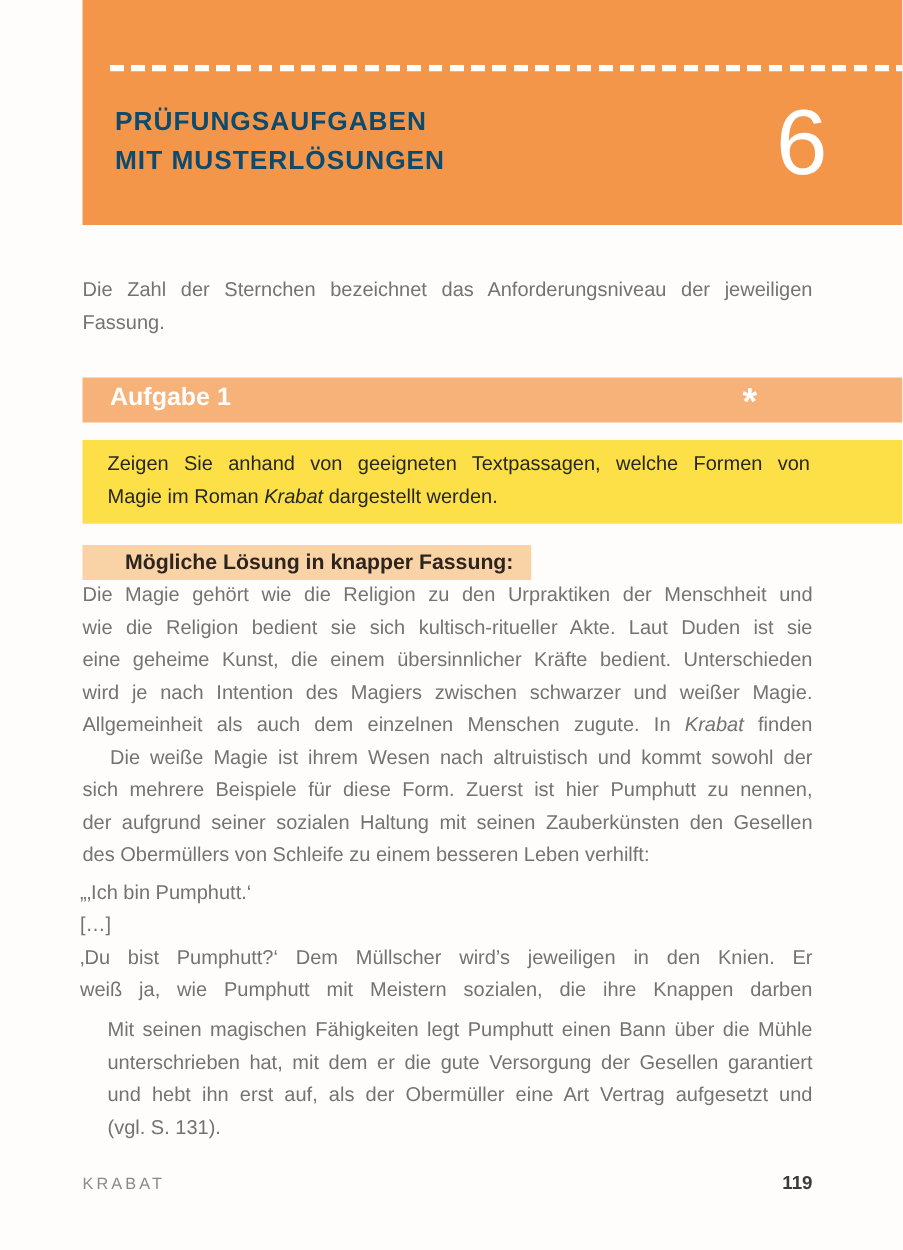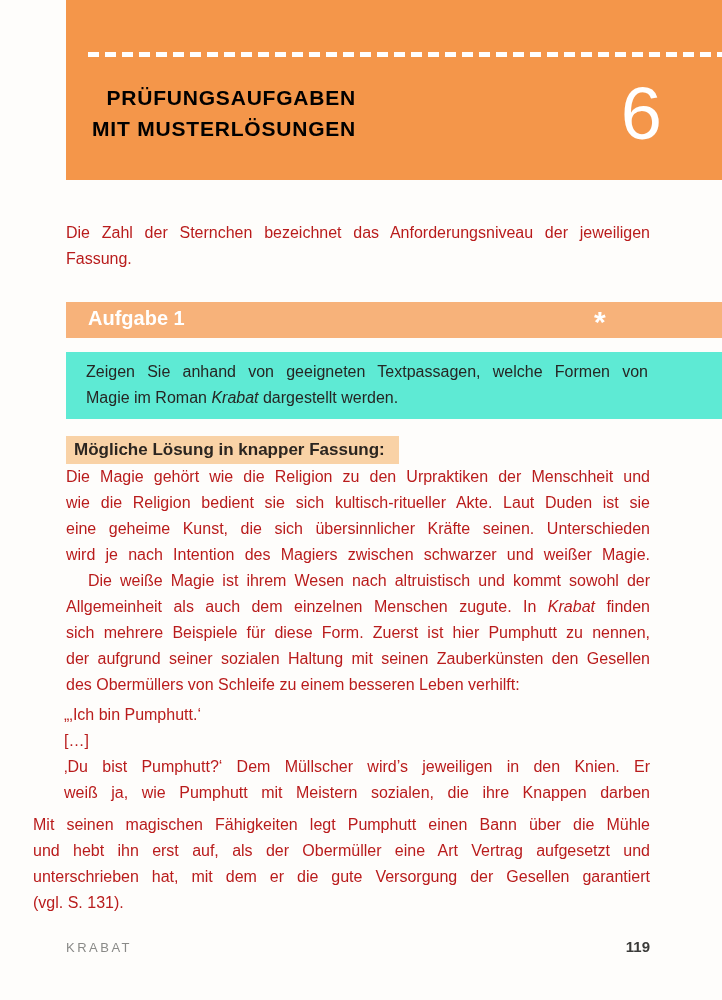--- a/index.html
+++ b/index.html
@@ -31,47 +31,46 @@
     left: 22px;
     right: 0;
     top: 52px;
     height: 5px;
     background: repeating-linear-gradient(90deg, #ffffff 0 11px, rgba(0,0,0,0) 11px 17px);
   }
   .chapter-title {
     position: absolute;
     left: 26px;
     top: 82px;
-    color: #000000;
+    color: #0c4a6e;
     font-weight: bold;
     font-size: 21px;
     line-height: 31px;
     letter-spacing: 0.8px;
-    text-align: right;
   }
   .chapter-number {
     position: absolute;
     right: 60px;
     top: 78px;
     color: #ffffff;
     font-size: 74px;
     line-height: 72px;
     font-weight: 400;
   }
   
   .content {
     position: absolute;
     top: 180px;
     left: 0;
     right: 0;
   }
   .bodytext {
     font-size: 16px;
     line-height: 26px;
-    color: #b91c1c;
+    color: #737373;
   }
   .j { text-align: justify; text-align-last: justify; }
   .l { text-align: left; }
   .ind { text-indent: 22px; }
 
   .intro { margin: 40px 72px 0 66px; }
 
   .task-bar {
     position: relative;
     margin: 30px 0 12px 66px;
@@ -89,37 +88,37 @@
   .difficulty-star {
     position: absolute;
     left: 528px;
     top: 5px;
     font-size: 30px;
     line-height: 30px;
     font-weight: bold;
   }
   .task-box {
     margin: 14px 0 0 66px;
-    background: #5eead4;
+    background: #fde047;
     padding: 7px 74px 8px 20px;
     color: #262624;
   }
   .heading-row { margin: 17px 72px 0 66px; }
   .solution-heading {
     display: inline-block;
     background: #f9d2a6;
     color: #2b2520;
     font-weight: bold;
     font-size: 17px;
     line-height: 28px;
-    padding: 0 14px 0 8px;
+    padding: 0 14px 0 34px;
   }
   .para { margin: 0 72px 0 66px; }
   .quote-block { margin: 4px 72px 0 64px; }
-  .para-last { margin: 6px 72px 0 33px; }
+  .para-last { margin: 6px 72px 0 86px; }
 
   
   .page-footer {
     margin: 6px 72px 0 66px;
     display: flex;
     justify-content: space-between;
     align-items: baseline;
   }
   .book-title {
     font-size: 13px;
@@ -166,43 +165,43 @@
       <div class="l">Magie im Roman <i>Krabat</i> dargestellt werden.</div>
     </div>
 
     <div class="heading-row">
       <span class="solution-heading">Mögliche Lösung in knapper Fassung:</span>
     </div>
 
     <div class="para bodytext">
       <div class="j">Die Magie gehört wie die Religion zu den Urpraktiken der Menschheit und</div>
       <div class="j">wie die Religion bedient sie sich kultisch-ritueller Akte. Laut Duden ist sie</div>
-      <div class="j">eine geheime Kunst, die sich übersinnlicher Kräfte seinen. Unterschieden</div>
+      <div class="j">eine geheime Kunst, die einem übersinnlicher Kräfte bedient. Unterschieden</div>
       <div class="j">wird je nach Intention des Magiers zwischen schwarzer und weißer Magie.</div>
     </div>
 
     <div class="para bodytext">
+      <div class="j">Allgemeinheit als auch dem einzelnen Menschen zugute. In <i>Krabat</i> finden</div>
       <div class="j ind">Die weiße Magie ist ihrem Wesen nach altruistisch und kommt sowohl der</div>
-      <div class="j">Allgemeinheit als auch dem einzelnen Menschen zugute. In <i>Krabat</i> finden</div>
       <div class="j">sich mehrere Beispiele für diese Form. Zuerst ist hier Pumphutt zu nennen,</div>
       <div class="j">der aufgrund seiner sozialen Haltung mit seinen Zauberkünsten den Gesellen</div>
       <div class="l">des Obermüllers von Schleife zu einem besseren Leben verhilft:</div>
     </div>
 
     <div class="quote-block bodytext">
       <div class="l">„‚Ich bin Pumphutt.‘</div>
       <div class="l">[…]</div>
       <div class="j">‚Du bist Pumphutt?‘ Dem Müllscher wird’s jeweiligen in den Knien. Er</div>
       <div class="j">weiß ja, wie Pumphutt mit Meistern sozialen, die ihre Knappen darben</div>
     </div>
 
     <div class="para-last bodytext">
       <div class="j">Mit seinen magischen Fähigkeiten legt Pumphutt einen Bann über die Mühle</div>
+      <div class="j">unterschrieben hat, mit dem er die gute Versorgung der Gesellen garantiert</div>
       <div class="j">und hebt ihn erst auf, als der Obermüller eine Art Vertrag aufgesetzt und</div>
-      <div class="j">unterschrieben hat, mit dem er die gute Versorgung der Gesellen garantiert</div>
       <div class="l">(vgl. S. 131).</div>
     </div>
 
     <div class="page-footer">
       <span class="book-title">KRABAT</span>
       <span class="page-number">119</span>
     </div>
 
   </div>
 </div>

